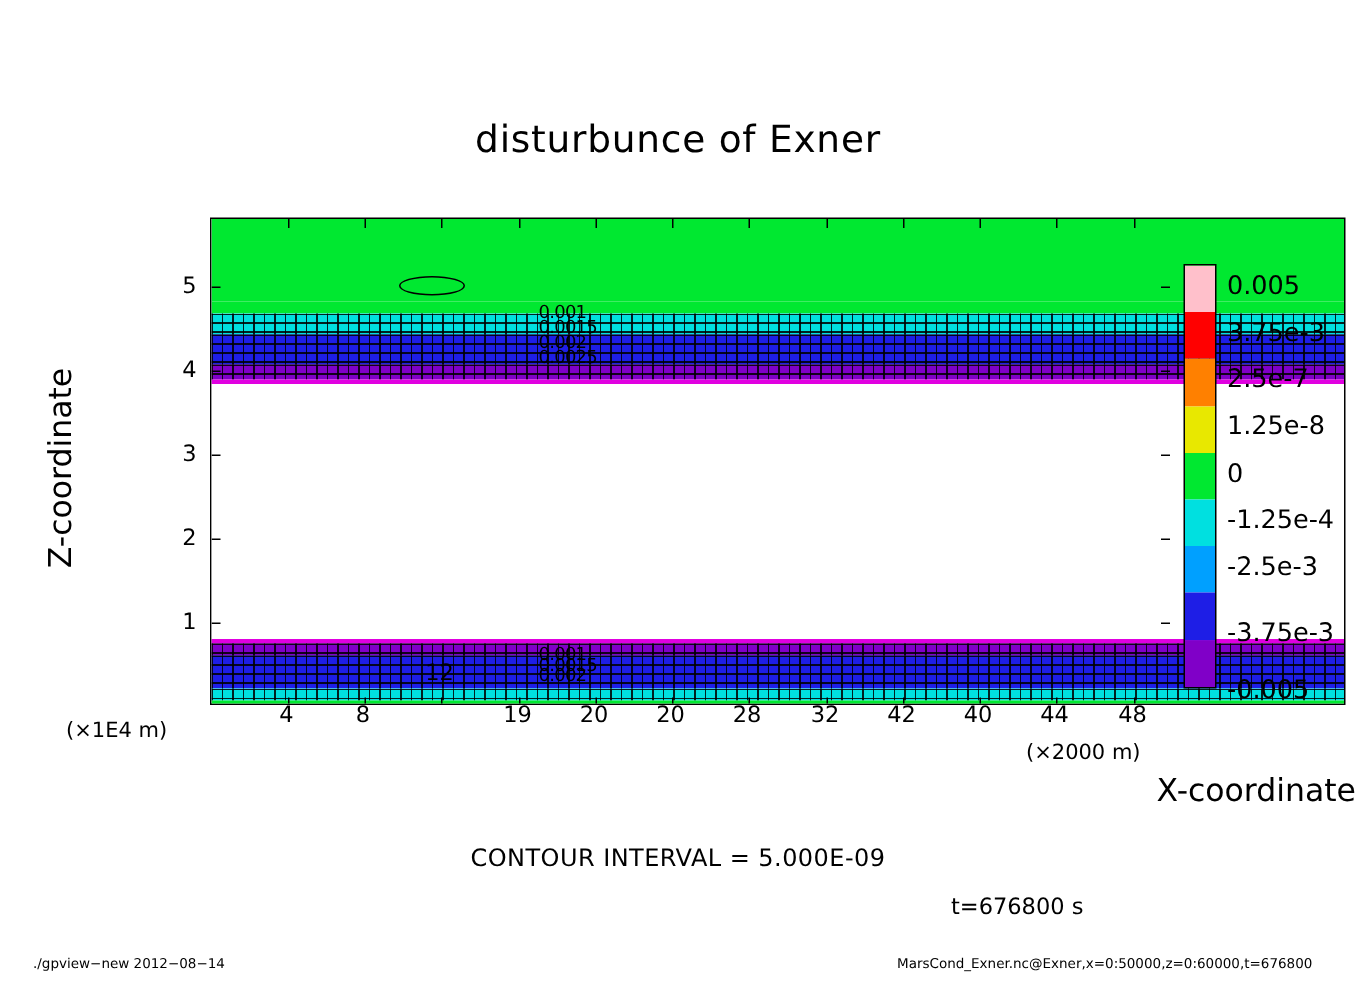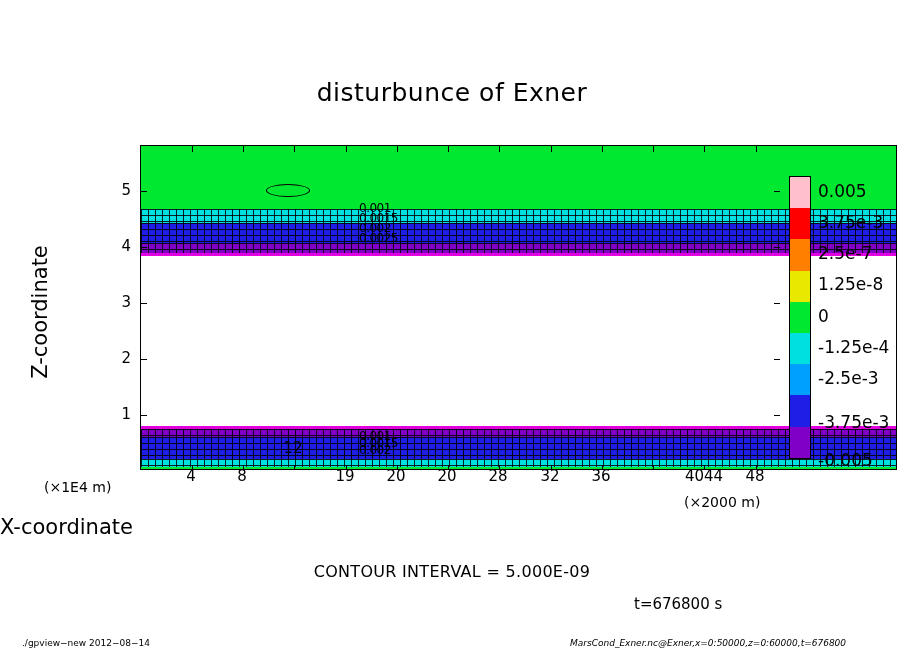--- a/index.html
+++ b/index.html
@@ -40,21 +40,21 @@
     letter-spacing:-0.5px;
   }
   
   .xtick{position:absolute;top:0;width:1px;height:6px;background:#000;}
   .xtick.bot{top:319px;}
   .ytick{position:absolute;left:0;height:1px;width:6px;background:#000;}
   .ytick.right{left:633px;}
   .xtlabel{position:absolute;font-size:15px;color:#000;text-align:center;width:40px;}
   .ytlabel{position:absolute;font-size:15px;color:#000;text-align:right;width:30px;}
   #xaxis-title{
-    left:0;top:515px;width:904px;text-align:left;font-size:21px;color:#000;
+    left:0;top:515px;width:904px;text-align:right;font-size:21px;color:#000;
   }
   #yaxis-title{
     left:-60px;top:300px;width:200px;text-align:center;font-size:21px;color:#000;
     transform:rotate(-90deg);transform-origin:center center;
   }
   #xunit{left:684px;top:494px;font-size:14px;color:#000;}
   #yunit{left:44px;top:479px;font-size:14px;color:#000;}
   
   #cbar{
     left:789px;top:176px;width:22px;height:283px;border:1px solid #000;
@@ -62,21 +62,21 @@
   }
   #cbar div{width:100%;}
   .cblabel{position:absolute;left:818px;font-size:17px;color:#000;}
   
   #contour-interval{
     left:0;top:562px;width:904px;text-align:center;font-size:16px;color:#000;
     letter-spacing:0.3px;
   }
   #timestamp{left:634px;top:595px;font-size:15px;color:#000;}
   #src-left{left:22px;top:638px;font-size:9px;color:#000;}
-  #src-right{left:570px;top:638px;font-size:9px;color:#000;font-style:italic;}
+  #src-right{left:598px;top:638px;font-size:9px;color:#000;}
 </style>
 </head>
 <body>
 
 <div class="abs" id="title">disturbunce of Exner</div>
 
 <div class="abs" id="plot">
 
   <div class="band green" style="top:0;height:55px;"></div>
   <div class="band green" style="top:55px;height:8px;"></div>
@@ -144,23 +144,23 @@
 </div>
 
 <div class="abs xtlabel" style="left:171px;top:467px;">4</div>
 <div class="abs xtlabel" style="left:222px;top:467px;">8</div>
 <div class="abs xtlabel" style="left:273px;top:439px;">12</div>
 <div class="abs xtlabel" style="left:325px;top:467px;">19</div>
 <div class="abs xtlabel" style="left:376px;top:467px;">20</div>
 <div class="abs xtlabel" style="left:427px;top:467px;">20</div>
 <div class="abs xtlabel" style="left:478px;top:467px;">28</div>
 <div class="abs xtlabel" style="left:530px;top:467px;">32</div>
-<div class="abs xtlabel" style="left:581px;top:467px;">36</div>
-<div class="abs xtlabel" style="left:664px;top:467px;text-align:right;">40</div>
-<div class="abs xtlabel" style="left:683px;top:467px;text-align:right;">44</div>
+<div class="abs xtlabel" style="left:581px;top:467px;">42</div>
+<div class="abs xtlabel" style="left:632px;top:467px;">40</div>
+<div class="abs xtlabel" style="left:683px;top:467px;">44</div>
 <div class="abs xtlabel" style="left:735px;top:467px;">48</div>
 
 <div class="abs ytlabel" style="left:101px;top:405px;">1</div>
 <div class="abs ytlabel" style="left:101px;top:349px;">2</div>
 <div class="abs ytlabel" style="left:101px;top:293px;">3</div>
 <div class="abs ytlabel" style="left:101px;top:237px;">4</div>
 <div class="abs ytlabel" style="left:101px;top:181px;">5</div>
 
 <div class="abs" id="xaxis-title">X-coordinate</div>
 <div class="abs" id="yaxis-title">Z-coordinate</div>

